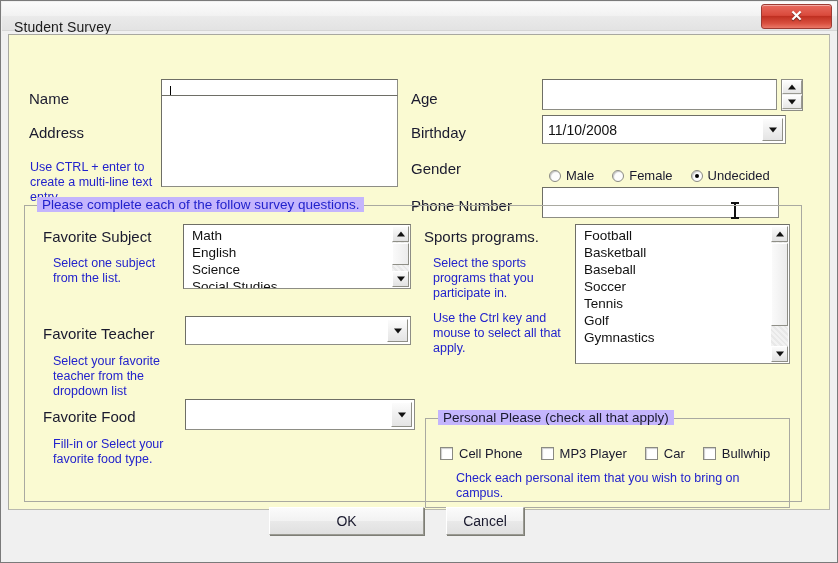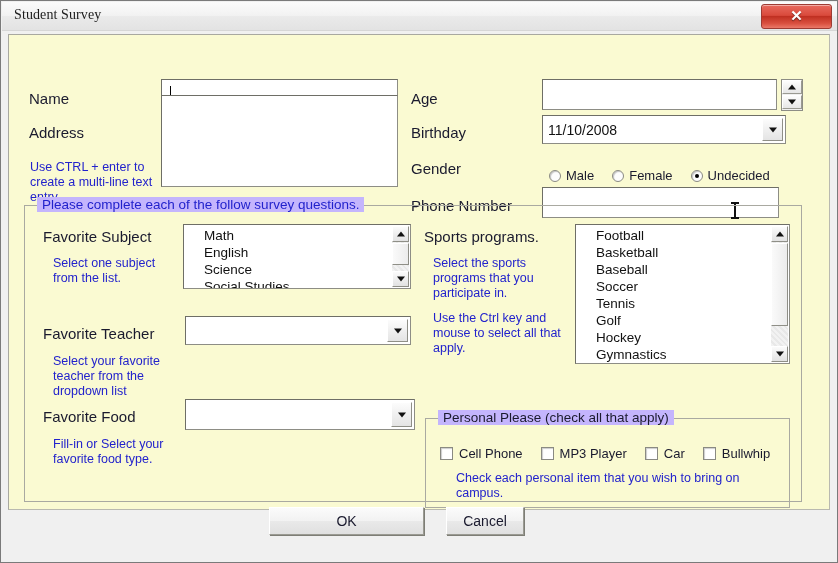--- a/index.html
+++ b/index.html
@@ -16,24 +16,23 @@
     border: 1px solid #7a7a7a;
     background: #f0f0f0;
   }
   .titlebar {
     position: absolute; left: 1px; top: 1px;
     width: 835px; height: 28px;
     background: linear-gradient(to bottom, #fbfbfb 0%, #f2f2f2 48%, #eaeaea 52%, #e3e3e3 100%);
     border-bottom: 1px solid #d6d6d6;
   }
   .title-text {
-    position: absolute; left: 12px; top: 5px;
+    position: absolute; left: 12px; top: 17px;
     font-size: 14px; color: #1c1c1c;
     letter-spacing: .1px;
-    font-family: Liberation Serif, serif;
   }
   .close-btn {
     position: absolute; right: 5px; top: 2px;
     width: 69px; height: 23px;
     border: 1px solid #9d3b33;
     border-radius: 3px;
     background: linear-gradient(to bottom, #e86a5e 0%, #d94a3c 45%, #c03022 50%, #d9503f 80%, #ea7868 100%);
     box-shadow: inset 0 1px 0 rgba(255,255,255,.45);
     cursor: pointer;
   }
@@ -184,21 +183,20 @@
     box-sizing: border-box;
     background: #ffffff;
     border: 1px solid #8d8d85;
     border-top-color: #6e6e66;
     border-left-color: #6e6e66;
     overflow: hidden;
   }
   .list-items {
     position: absolute; left: 0; top: 2px; right: 19px;
     padding-left: 8px;
-    margin-left: 12px;
   }
   .list-item {
     font-size: 13.5px; color: #111;
     line-height: 17px; white-space: nowrap;
   }
   .vscroll {
     position: absolute; top: 1px; right: 1px; bottom: 1px;
     width: 17px;
     background: repeating-linear-gradient(45deg,#f2f2f2 0 2px,#e8e8e8 2px 4px);
   }
@@ -340,21 +338,20 @@
       <div class="hint" style="left:408px; top:50px; width:125px;">Select the sports programs that you participate in.</div>
       <div class="hint" style="left:408px; top:105px; width:130px;">Use the Ctrl key and mouse to select all that apply.</div>
       <div class="listbox" style="left:550px; top:18px; width:215px; height:140px;">
         <div class="list-items">
           <div class="list-item">Football</div>
           <div class="list-item">Basketball</div>
           <div class="list-item">Baseball</div>
           <div class="list-item">Soccer</div>
           <div class="list-item">Tennis</div>
           <div class="list-item">Golf</div>
-          <div class="list-item">Hockey</div>
           <div class="list-item">Gymnastics</div>
         </div>
         <div class="vscroll">
           <div class="sb-btn sb-up">
             <div class="tri tri-up"></div>
           </div>
           <div class="sb-thumb" style="top:17px; height:83px;"></div>
           <div class="sb-btn sb-dn">
             <div class="tri tri-dn"></div>
           </div>

